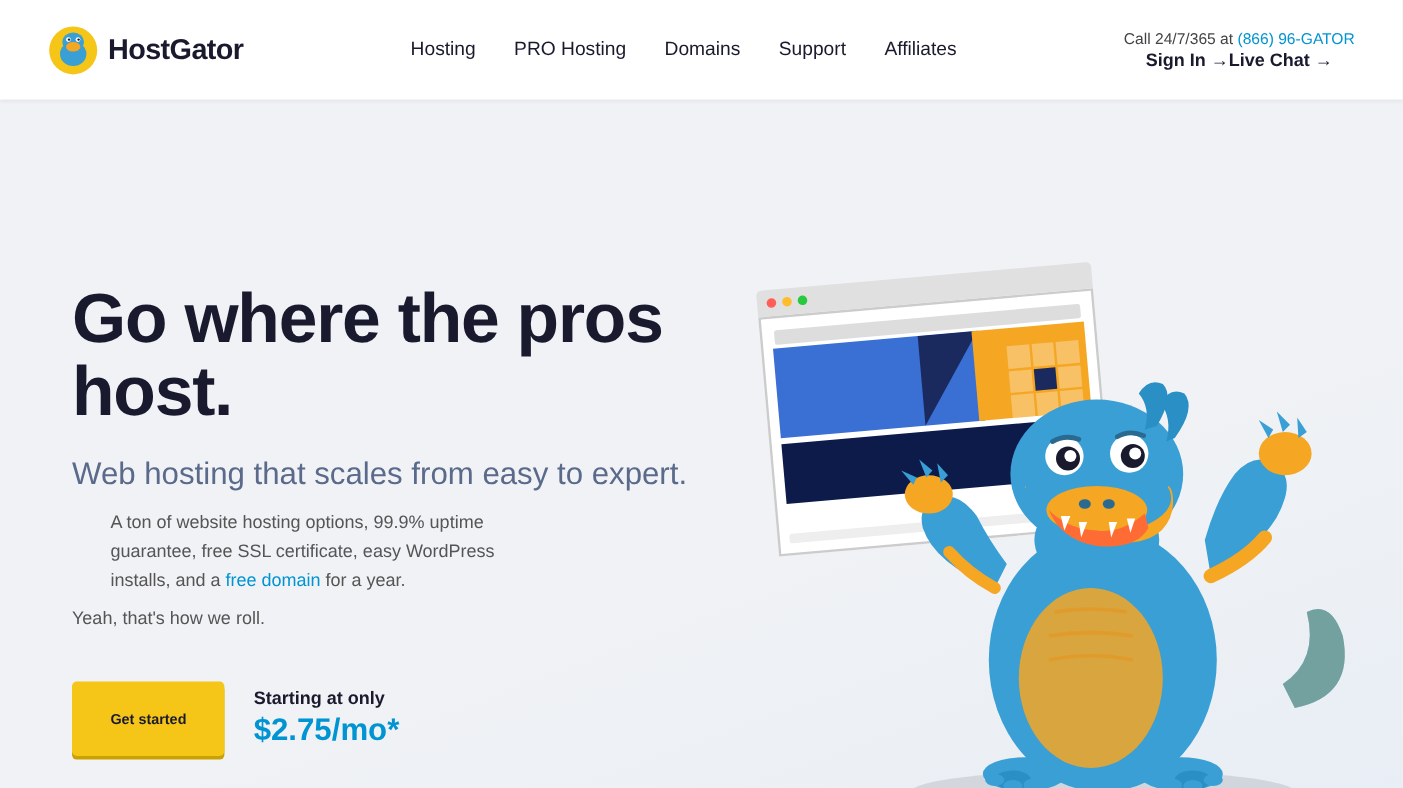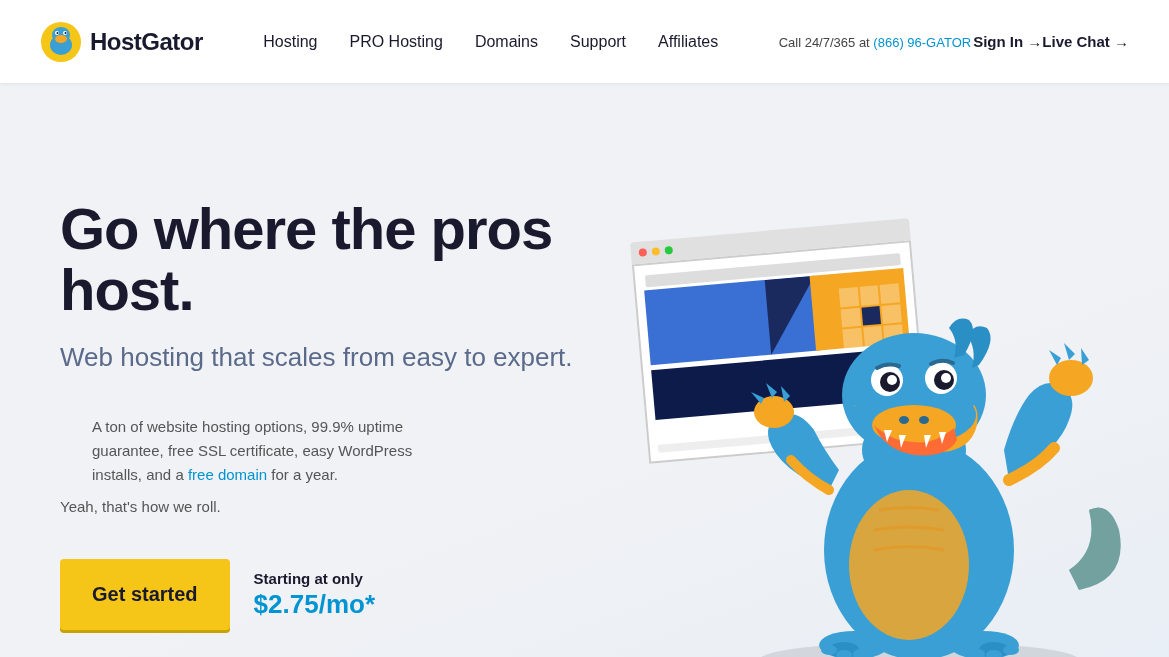--- a/index.html
+++ b/index.html
@@ -39,22 +39,22 @@
       gap: 32px;
     }
     nav a {
       text-decoration: none;
       color: #1a1a2e;
       font-size: 16px;
       font-weight: 500;
     }
     .header-right {
       display: flex;
-      flex-direction: row;
-      align-items: flex-end;
+      flex-direction: column;
+      align-items: center;
       gap: 2px;
     }
     .call-info {
       font-size: 13px;
       color: #444;
     }
     .call-info a {
       color: #0094d2;
       text-decoration: none;
       font-weight: 500;
@@ -90,21 +90,21 @@
       font-weight: 900;
       color: #1a1a2e;
       line-height: 1.05;
       margin-bottom: 20px;
       letter-spacing: -1px;
     }
     .hero-subtitle {
       font-size: 26px;
       font-weight: 400;
       color: #5a6a8a;
-      margin-bottom: 40px;
+      margin-bottom: 12px;
       line-height: 1.3;
     }
     .hero-desc {
       font-size: 15px;
       color: #555;
       line-height: 1.6;
       margin-bottom: 8px;
       max-width: 360px;
       margin-left: 32px;
     }
@@ -119,21 +119,21 @@
       line-height: 1.6;
     }
     .hero-cta {
       display: flex;
       align-items: center;
       gap: 24px;
     }
     .btn-get-started {
       background: #f5c518;
       color: #1a1a2e;
-      font-size: 20px;
+      font-size: 12px;
       font-weight: 800;
       border: none;
       border-radius: 4px;
       padding: 24px 32px;
       cursor: pointer;
       text-decoration: none;
       display: inline-block;
       box-shadow: 0 3px 0 #c9a200;
       transition: background 0.2s;
     }

